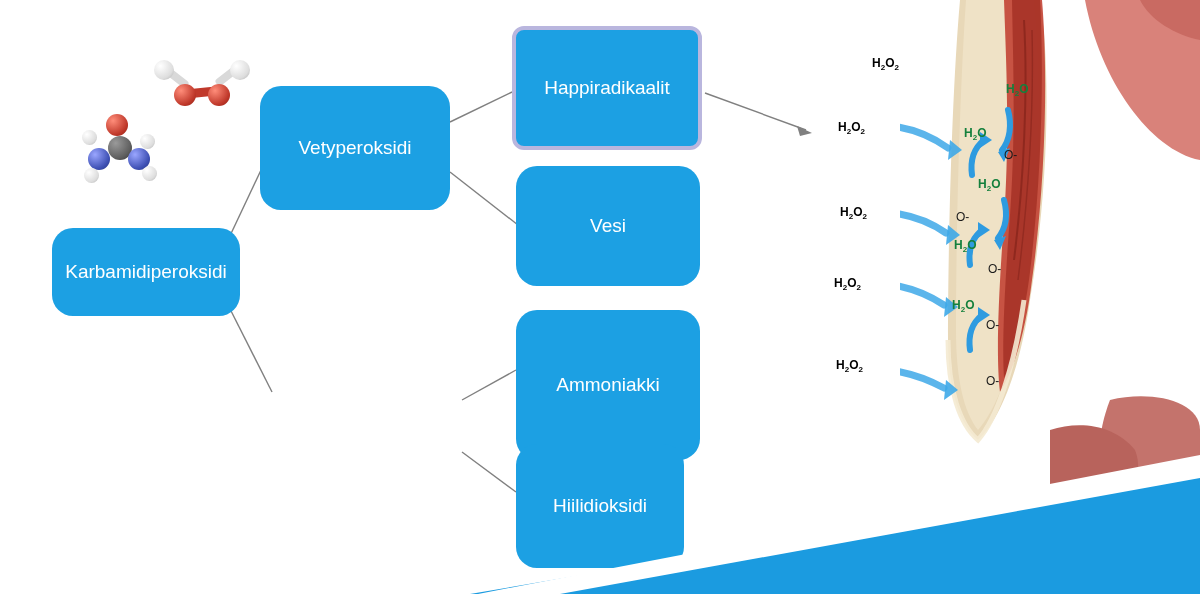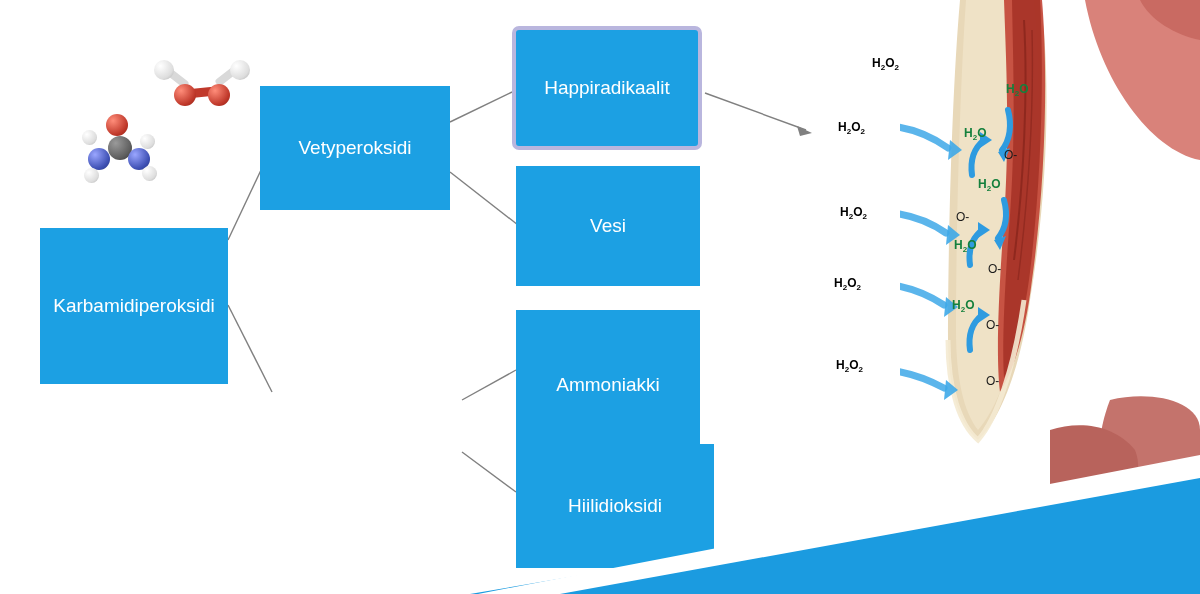--- a/index.html
+++ b/index.html
@@ -13,34 +13,34 @@
     height: 594px;
     overflow: hidden;
     background: #ffffff;
     font-family: "Liberation Sans", sans-serif;
   }
 
   
   .node {
     position: absolute;
     background: #1CA0E3;
-    border-radius: 0;
+    border-radius: 21px;
     display: flex;
     align-items: center;
     justify-content: center;
     text-align: center;
     color: #ffffff;
     font-size: 19px;
     line-height: 1.25;
     padding: 4px 8px;
     box-sizing: border-box;
   }
   .node.highlight {
     border: 4px solid #B9B6DE;
-    border-radius: 7px;
+    border-radius: 12px;
   }
   .node span { display: block; }
 
   
   .lines { position: absolute; left: 0; top: 0; width: 1200px; height: 594px; }
 
   
   .molecule { position: absolute; }
   .atom {
     position: absolute;
@@ -110,42 +110,42 @@
     <div class="atom" style="left:26px; top:26px; width:24px; height:24px; background:radial-gradient(circle at 32% 30%, #9a9a9a, #5e5e5e 65%, #333333);"></div>
     <div class="atom" style="left:24px; top:4px; width:22px; height:22px; background:radial-gradient(circle at 32% 30%, #ff8d7a, #c0392b 65%, #8c1c10);"></div>
     <div class="atom" style="left:6px; top:38px; width:22px; height:22px; background:radial-gradient(circle at 32% 30%, #9aa6ff, #3f51b5 65%, #22307a);"></div>
     <div class="atom" style="left:46px; top:38px; width:22px; height:22px; background:radial-gradient(circle at 32% 30%, #9aa6ff, #3f51b5 65%, #22307a);"></div>
     <div class="atom" style="left:0px; top:20px; width:15px; height:15px; background:radial-gradient(circle at 32% 30%, #ffffff, #dddddd 65%, #a8a8a8);"></div>
     <div class="atom" style="left:2px; top:58px; width:15px; height:15px; background:radial-gradient(circle at 32% 30%, #ffffff, #dddddd 65%, #a8a8a8);"></div>
     <div class="atom" style="left:58px; top:24px; width:15px; height:15px; background:radial-gradient(circle at 32% 30%, #ffffff, #dddddd 65%, #a8a8a8);"></div>
     <div class="atom" style="left:60px; top:56px; width:15px; height:15px; background:radial-gradient(circle at 32% 30%, #ffffff, #dddddd 65%, #a8a8a8);"></div>
   </div>
 
-  <div class="node" style="left:40px; top:228px; width:188px; height:156px;">
+  <div class="node" style="left:52px; top:228px; width:188px; height:88px;">
     <span>Karbamidiperoksidi</span>
   </div>
 
   <div class="node" style="left:260px; top:86px; width:190px; height:124px;">
     <span>Vetyperoksidi</span>
   </div>
 
 
   <div class="node highlight" style="left:512px; top:26px; width:190px; height:124px;">
     <span>Happiradikaalit</span>
   </div>
 
   <div class="node" style="left:516px; top:166px; width:184px; height:120px;">
     <span>Vesi</span>
   </div>
 
   <div class="node" style="left:516px; top:310px; width:184px; height:150px;">
     <span>Ammoniakki</span>
   </div>
 
-  <div class="node" style="left:516px; top:444px; width:198px; height:124px;">
+  <div class="node" style="left:516px; top:444px; width:168px; height:124px;">
     <span>Hiilidioksidi</span>
   </div>
 
   <svg class="tooth-art" viewBox="0 0 300 500">
 
     <path d="M30,0 L300,0 L300,500 L120,500 C90,430 60,300 40,180 Z" fill="#ffffff"></path>
     <path d="M150,0 C160,0 300,0 300,0 L300,160 C250,150 200,80 185,0 Z" fill="#d9827a"></path>
     <path d="M240,0 L300,0 L300,40 C275,35 250,20 240,0 Z" fill="#c96a62"></path>
 
     <path d="M210,400 C250,390 300,400 300,430 L300,500 L200,500 C195,470 198,430 210,400 Z" fill="#c4736c"></path>

